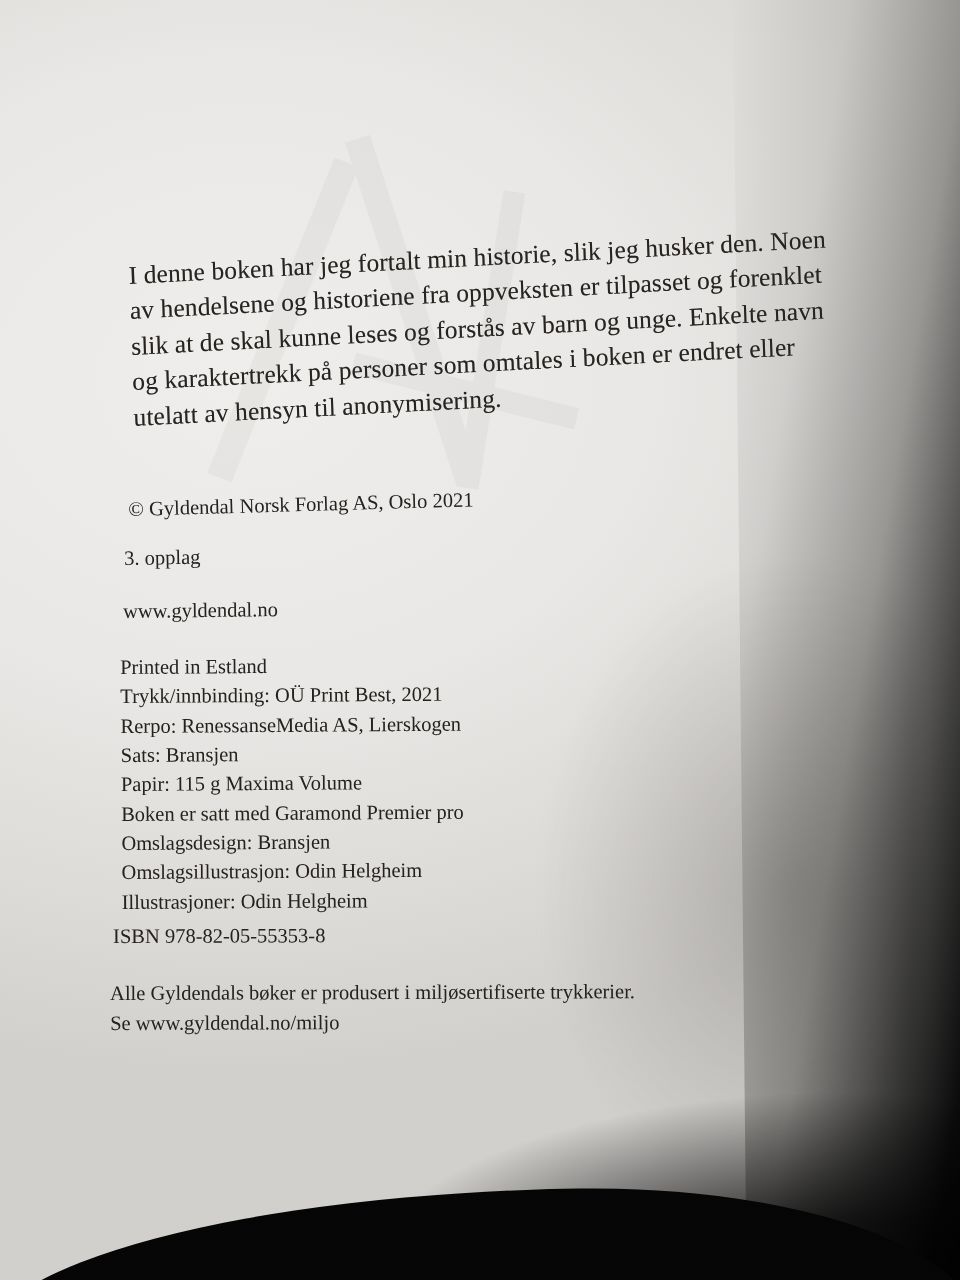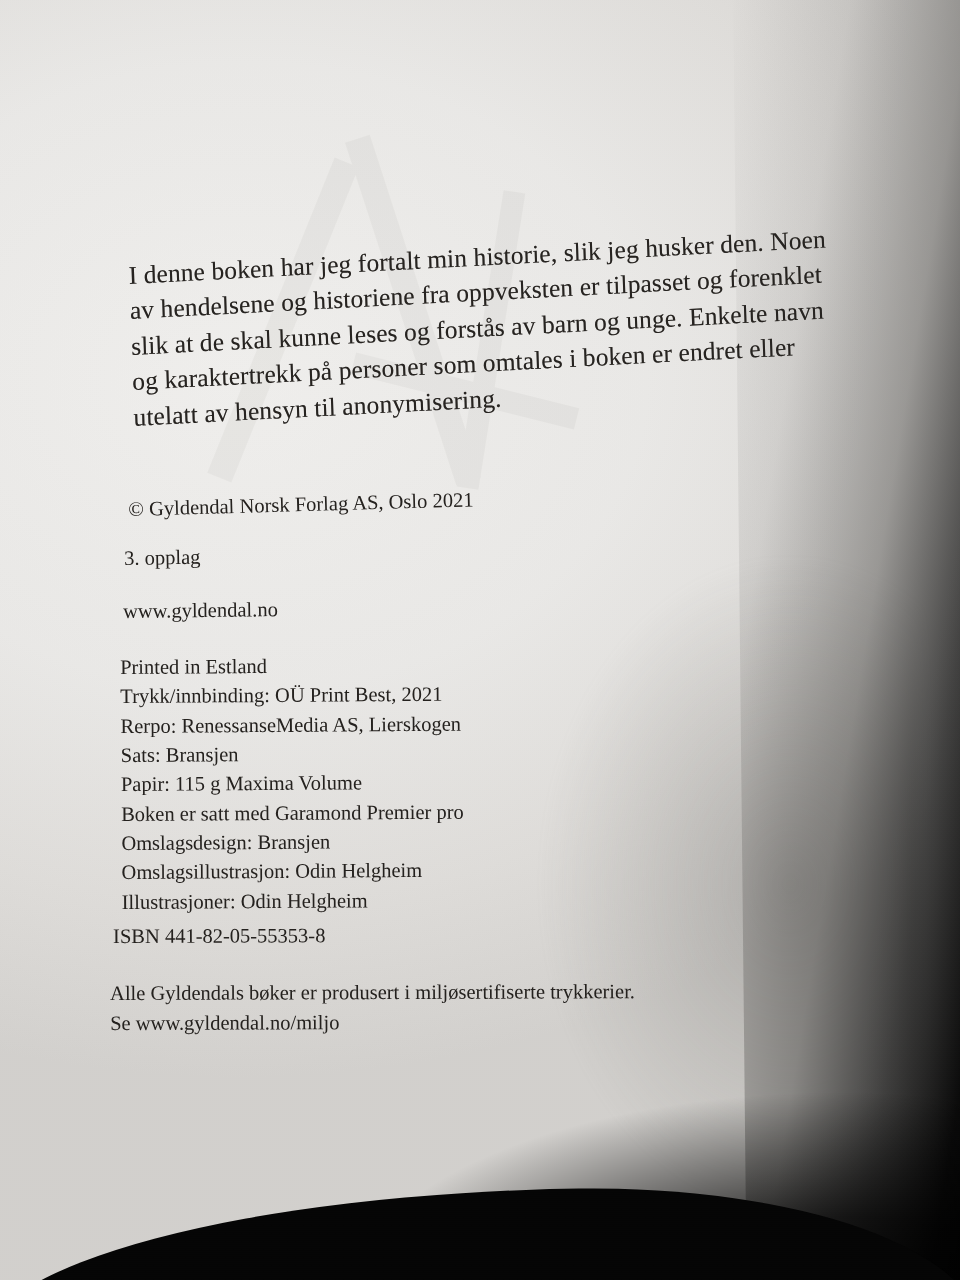--- a/index.html
+++ b/index.html
@@ -230,21 +230,21 @@
       <span class="line">Trykk/innbinding: OÜ Print Best, 2021</span>
       <span class="line">Rerpo: RenessanseMedia AS, Lierskogen</span>
       <span class="line">Sats: Bransjen</span>
       <span class="line">Papir: 115 g Maxima Volume</span>
       <span class="line">Boken er satt med Garamond Premier pro</span>
       <span class="line">Omslagsdesign: Bransjen</span>
       <span class="line">Omslagsillustrasjon: Odin Helgheim</span>
       <span class="line">Illustrasjoner: Odin Helgheim</span>
     </div>
 
-    <div class="block" id="isbn">ISBN 441-82-05-55353-8</div>
+    <div class="block" id="isbn">ISBN 978-82-05-55353-8</div>
 
     <div class="block" id="eco">
       <span class="line">Alle Gyldendals bøker er produsert i miljøsertifiserte trykkerier.</span>
       <span class="line">Se www.gyldendal.no/miljo</span>
     </div>
 
   </div>
 
   <div id="right-curl"></div>
   <div id="bottom-shadow"></div>

